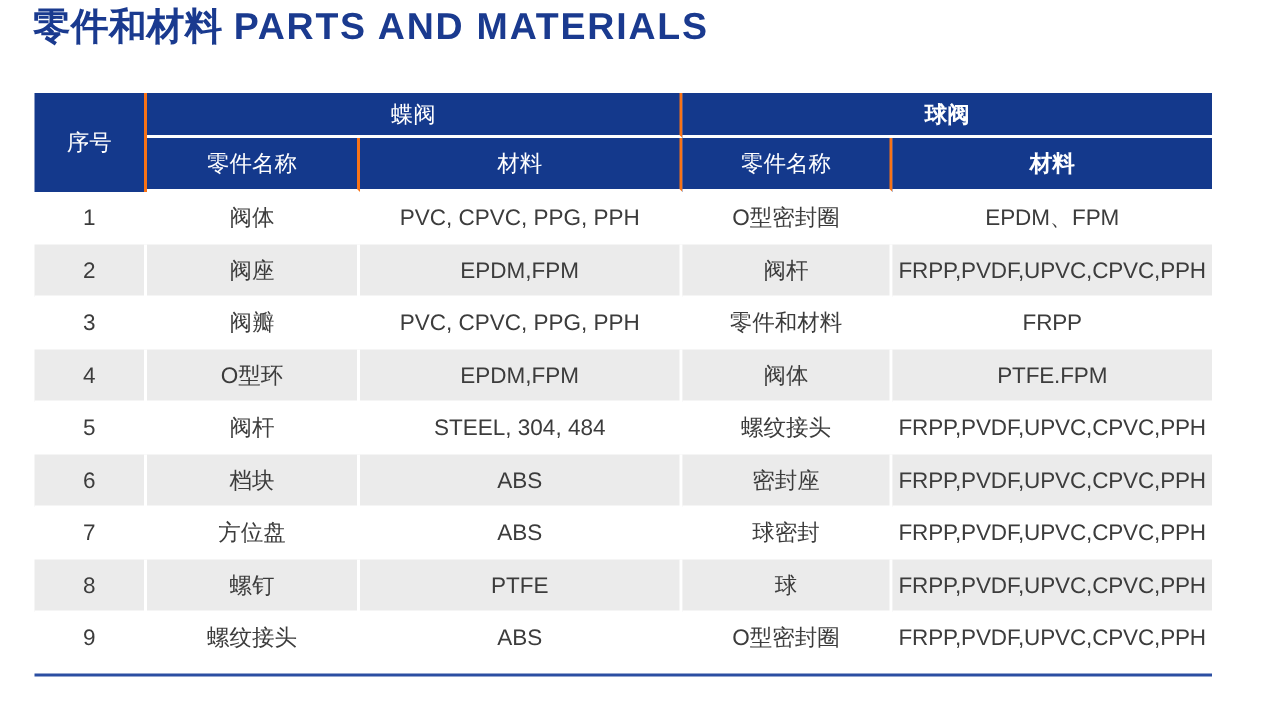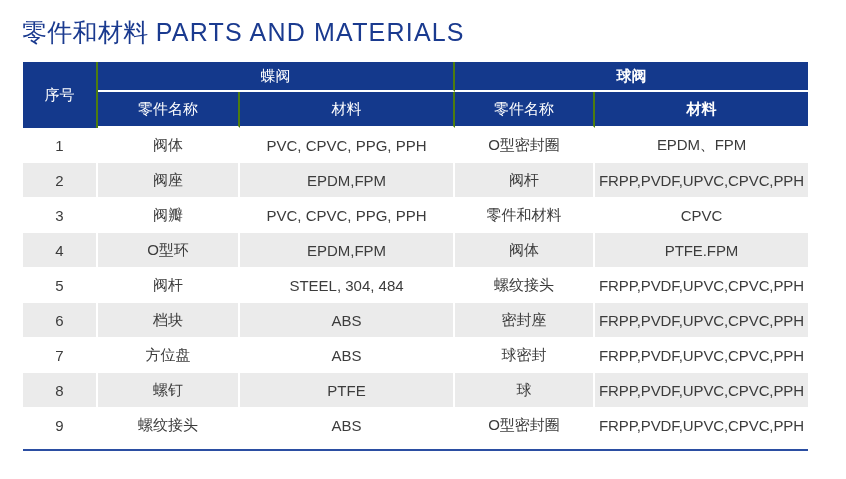--- a/index.html
+++ b/index.html
@@ -16,23 +16,23 @@
     position: relative;
     width: 846px;
     height: 479px;
     background: #ffffff;
   }
 
   
   .title {
     position: absolute;
     left: 22px;
-    top: 16px;
+    top: 2px;
     font-size: 25px;
-    font-weight: normal;
+    font-weight: bold;
     color: #1a3a8f;
     letter-spacing: 0.3px;
     white-space: nowrap;
     line-height: 32px;
   }
   .title .title-cn { font-size: 25px; }
   .title .title-en { font-size: 25px; letter-spacing: 1.2px; }
 
   
   .table-wrap {
@@ -50,21 +50,21 @@
   }
 
   
   table.parts th {
     background: #14398c;
     color: #ffffff;
     font-weight: normal;
     font-size: 15px;
     text-align: center;
     vertical-align: middle;
-    border-right: 2px solid #4d7c0f;
+    border-right: 2px solid #f97316;
     border-bottom: 2px solid #ffffff;
     padding: 0;
   }
   table.parts th.last-col { border-right: none; font-weight: bold; }
   table.parts th.no-bottom { border-bottom: none; }
 
   th.th-seq   { height: 66px; margin-left: 42px; }
   th.th-group { height: 30px; }
   th.th-sub   { height: 36px; }
 
@@ -152,21 +152,21 @@
             <td class="name">阀座</td>
             <td class="mat-bv">EPDM,FPM</td>
             <td class="name">阀杆</td>
             <td class="mat-ball last-col">FRPP,PVDF,UPVC,CPVC,PPH</td>
           </tr>
           <tr>
             <td class="num">3</td>
             <td class="name">阀瓣</td>
             <td class="mat-bv">PVC, CPVC, PPG, PPH</td>
             <td class="name">零件和材料</td>
-            <td class="mat-ball last-col">CPVC</td>
+            <td class="mat-ball last-col">FRPP</td>
           </tr>
           <tr class="alt">
             <td class="num">4</td>
             <td class="name">O型环</td>
             <td class="mat-bv">EPDM,FPM</td>
             <td class="name">阀体</td>
             <td class="mat-ball last-col">PTFE.FPM</td>
           </tr>
           <tr>
             <td class="num">5</td>

